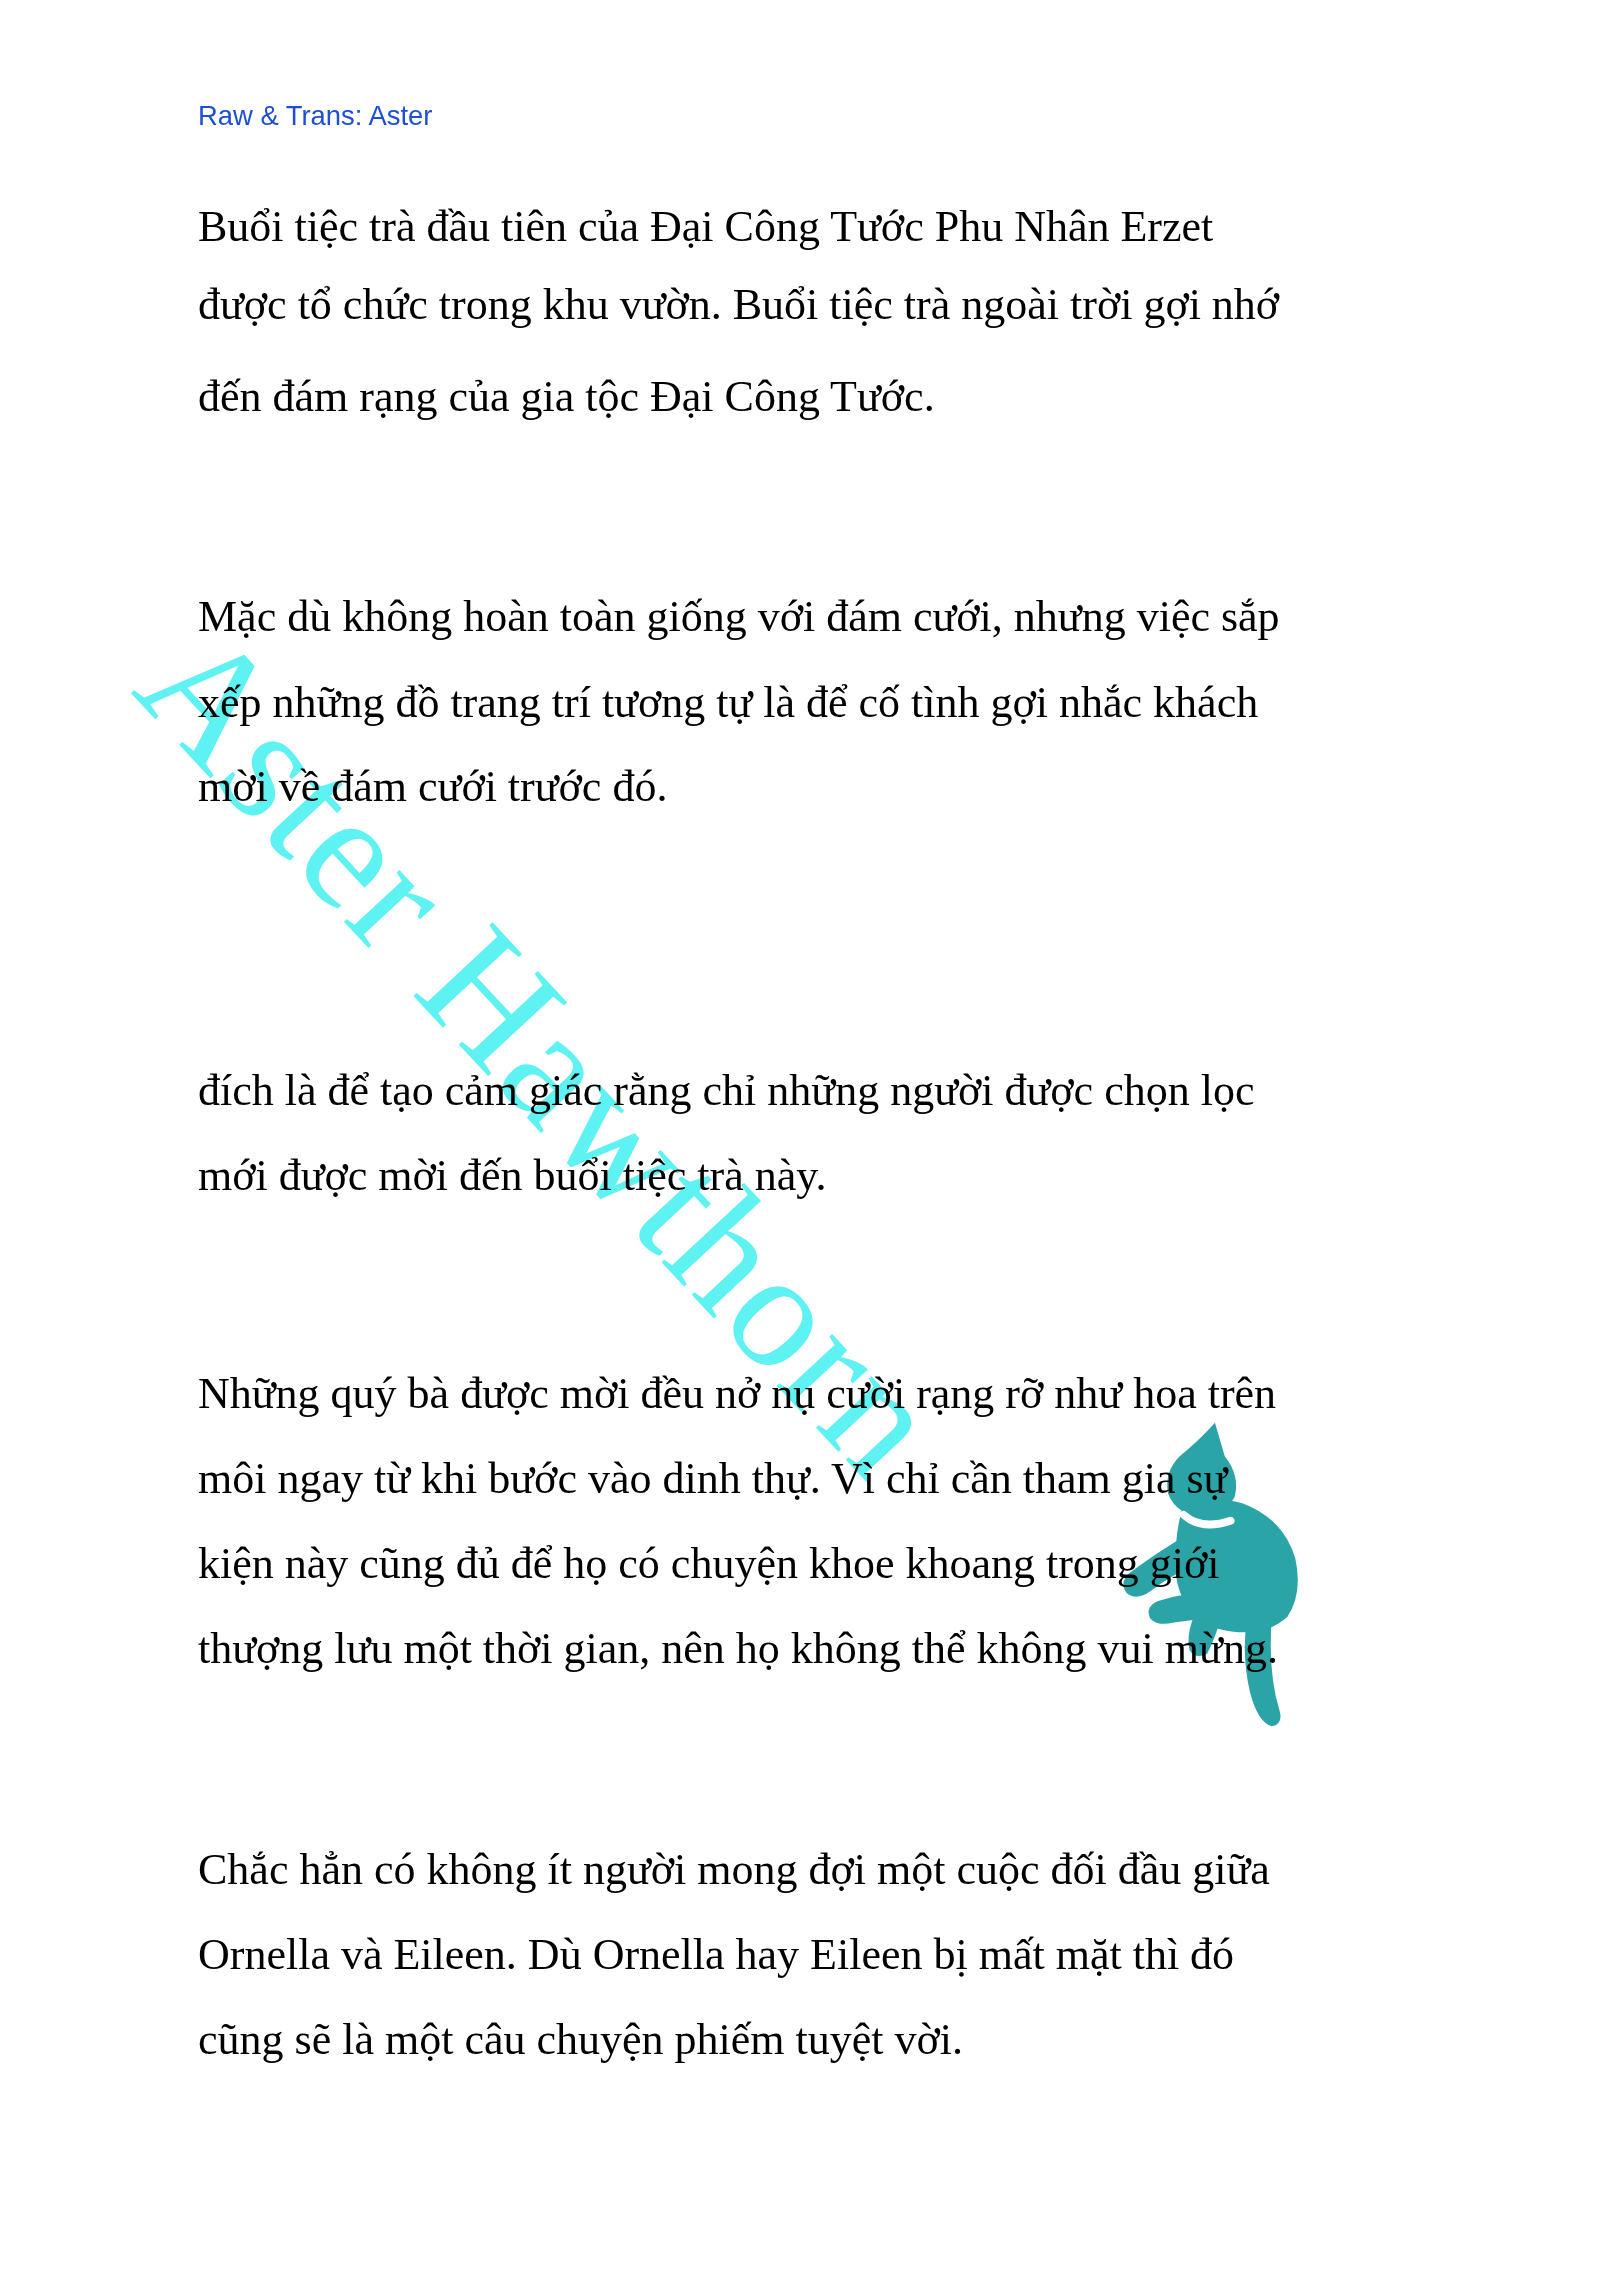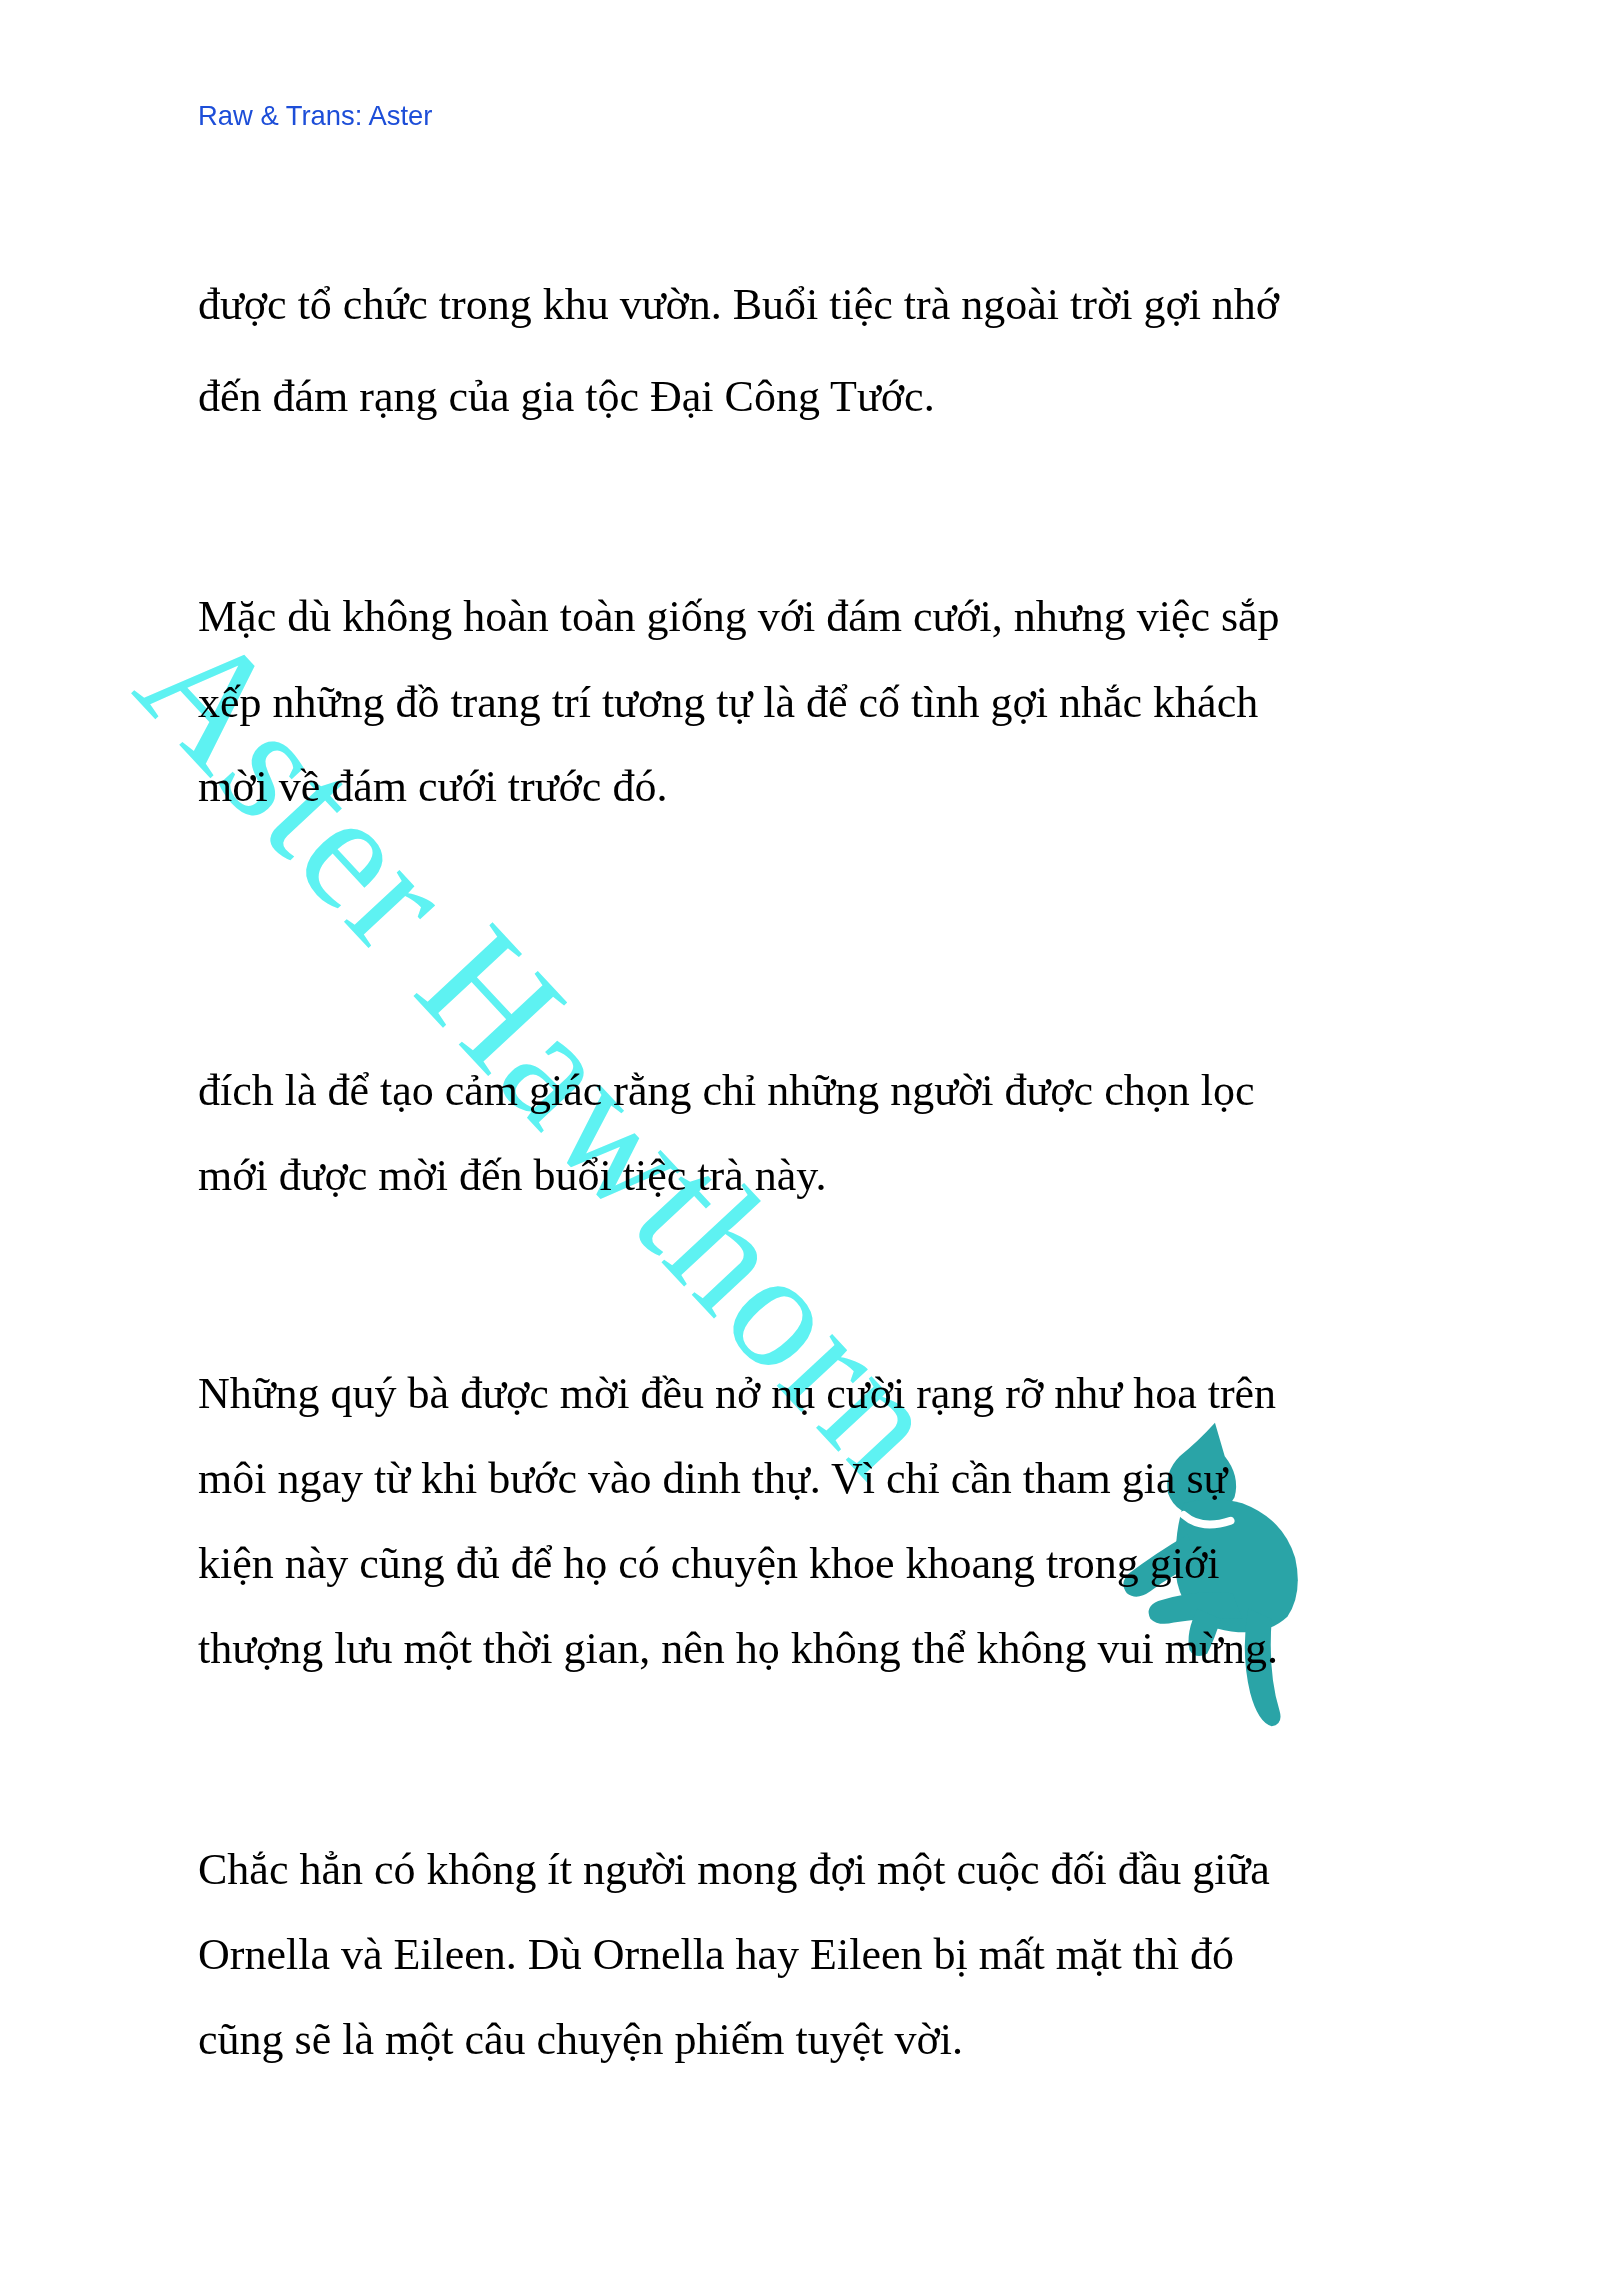--- a/index.html
+++ b/index.html
@@ -48,20 +48,21 @@
       <path d="M84 196 Q72 220 76 238 Q82 248 94 242 Q102 226 108 206 Z"></path>
 
       <path d="M136 196 Q128 240 138 282 Q146 312 160 316 Q172 314 168 300 Q156 262 160 206 Z"></path>
     </g>
 
     <path d="M70 100 Q88 116 118 106" fill="none" stroke="#ffffff" stroke-width="8" stroke-linecap="round"></path>
   </svg>
 
   <div class="body-text">
 
+    <div class="line" style="top:185px">Buổi tiệc trà đầu tiên của Đại Công Tước Phu Nhân Erzet</div>
     <div class="line" style="top:263px">được tổ chức trong khu vườn. Buổi tiệc trà ngoài trời gợi nhớ</div>
     <div class="line" style="top:355px">đến đám rạng của gia tộc Đại Công Tước.</div>
 
     <div class="line" style="top:575px">Mặc dù không hoàn toàn giống với đám cưới, nhưng việc sắp</div>
     <div class="line" style="top:661px">xếp những đồ trang trí tương tự là để cố tình gợi nhắc khách</div>
     <div class="line" style="top:745px">mời về đám cưới trước đó.</div>
 
     <div class="line" style="top:1049px">đích là để tạo cảm giác rằng chỉ những người được chọn lọc</div>
     <div class="line" style="top:1134px">mới được mời đến buổi tiệc trà này.</div>
 

